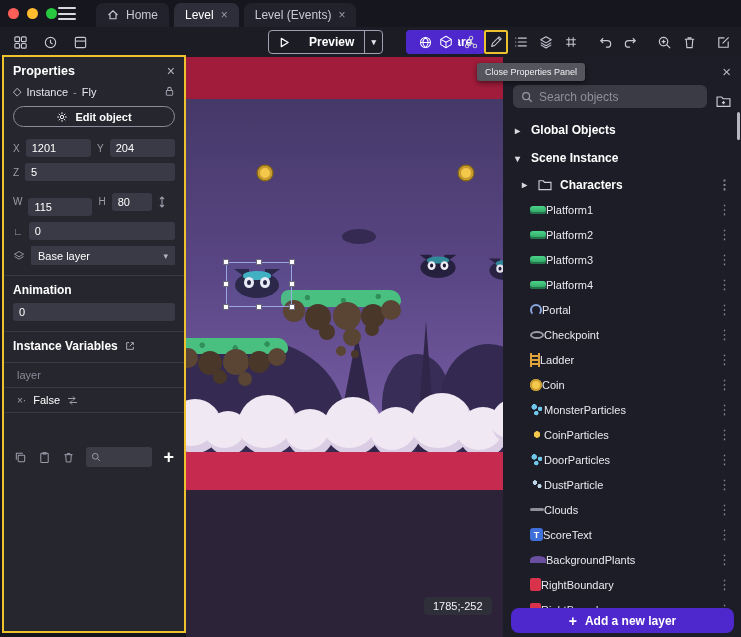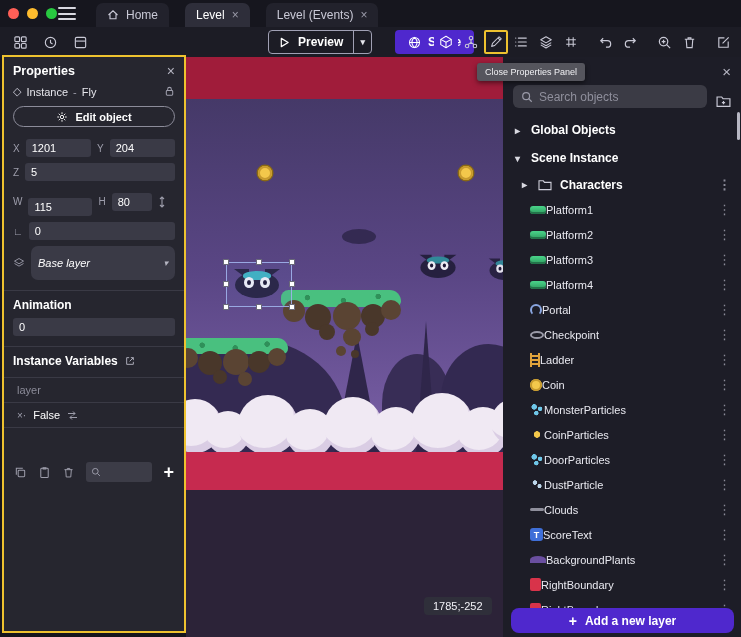--- a/index.html
+++ b/index.html
@@ -7,32 +7,32 @@
   body { font-family:"Liberation Sans", sans-serif; background:#15151d; overflow:hidden; color:#e6e6ec; }
   .app { position:relative; width:741px; height:637px; background:#15151d; }
 
   
   .titlebar { position:absolute; top:0; left:0; right:0; height:27px; background:#16161e; }
   .traffic { position:absolute; left:8px; top:8px; display:flex; gap:8px; }
   .dot { width:11px; height:11px; border-radius:50%; }
   .dot.r { background:#ff5f57; } .dot.y { background:#febc2e; } .dot.g { background:#28c840; }
   .menu-btn { position:absolute; left:58px; top:7px; width:18px; height:13px; display:flex; flex-direction:column; justify-content:space-between; cursor:pointer; }
   .menu-btn span { height:2px; background:#d8d8e0; border-radius:1px; }
-  .tabs { position:absolute; left:96px; bottom:0; display:flex; gap:16px; align-items:flex-end; }
+  .tabs { position:absolute; left:96px; bottom:0; display:flex; gap:5px; align-items:flex-end; }
   .tab { height:24px; display:flex; align-items:center; gap:7px; padding:0 11px; background:#22222c; border-radius:7px 7px 0 0; font-size:12px; color:#c9c9d6; cursor:pointer; }
   .tab.active { background:#2e2e3a; color:#ffffff; }
   .tab-close { font-size:12px; color:#9a9aa8; line-height:1; }
 
   
   .toolbar { position:absolute; top:27px; left:0; right:0; height:30px; background:#1c1c25; }
   .tb-left { position:absolute; left:8px; top:3px; display:flex; gap:6px; }
   .tb-icon { width:24px; height:24px; display:flex; align-items:center; justify-content:center; color:#c9c9d6; border-radius:4px; cursor:pointer; }
   .tb-center { position:absolute; left:268px; top:3px; display:flex; gap:23px; }
   .preview-btn { display:flex; align-items:center; height:24px; border:1px solid #a0a0b4; border-radius:4px; color:#fff; font-size:12px; font-weight:bold; cursor:pointer; }
-  .pv-main { display:flex; align-items:center; gap:8px; padding:0 10px; }
+  .pv-main { display:flex; align-items:center; gap:19px; padding:0 10px; }
   .pv-div { width:1px; align-self:stretch; background:#a0a0b4; }
   .pv-caret { padding:0 6px; font-size:9px; color:#e6e6ec; }
   .share-btn { display:flex; align-items:center; gap:7px; height:24px; padding:0 13px; background:#4f28cd; border-radius:4px; font-size:12px; font-weight:bold; color:#fff; cursor:pointer; }
   .tb-right { position:absolute; right:6px; top:3px; display:flex; gap:1px; align-items:center; }
   .tb-icon.sel-purple { background:#4f28cd; color:#fff; }
   .tb-icon.sel-yellow { border:2px solid #eec22f; border-radius:2px; }
   .gap-l { margin-left:9px; }
 
   
   .props { position:absolute; left:2px; top:55px; width:184px; height:578px; background:#26262f; border:2px solid #eec22f; z-index:20; font-size:11px; display:flex; flex-direction:column; }
@@ -42,21 +42,21 @@
   .inst-row { display:flex; align-items:center; gap:5px; padding:2px 9px 7px; color:#e6e6ec; }
   .inst-sep { color:#9d9dab; }
   .inst-lock { margin-left:auto; color:#a0a0ae; display:flex; }
   .edit-btn { margin:1px 9px 9px; height:21px; border:1px solid #8c8c9a; border-radius:12px; background:transparent; display:flex; align-items:center; justify-content:center; gap:7px; font-weight:bold; font-size:11px; color:#fff; cursor:pointer; font-family:inherit; }
   .frow { display:flex; align-items:center; gap:6px; padding:3px 9px; }
   .flabel { color:#9d9dab; font-size:10px; flex:0 0 auto; }
   .fld { background:#3a3a46; border:none; border-radius:3px; height:18px; color:#fff; font-size:11px; padding:0 6px; min-width:0; font-family:inherit; outline:none; }
   .fld.grow { flex:1; }
   .fld.w52 { width:64px;margin-top:11px; } .fld.w40 { width:40px; }
   .aspect-ic { color:#9d9dab; display:flex; }
-  .sel-box { flex:1; background:#3a3a46; border-radius:7px; height:34px; display:flex; align-items:center; padding:0 7px; color:#fff; cursor:pointer;font-style:italic; }
+  .sel-box { flex:1; background:#3a3a46; border-radius:1px; height:19px; display:flex; align-items:center; padding:0 7px; color:#fff; cursor:pointer; }
   .sel-box .caret { margin-left:auto; font-size:9px; color:#b5b5c2; }
   .divider { height:1px; background:#3a3a45; margin:7px 0 5px; }
   .section-title { font-weight:bold; font-size:12px; color:#fff; padding:2px 9px 6px; display:flex; align-items:center; gap:7px; }
   .var-rows { margin-top:3px; }
   .var-row { display:flex; align-items:center; gap:7px; padding:6px 13px; border-bottom:1px solid #3a3a45; }
   .var-row:first-child { border-top:1px solid #3a3a45; }
   .var-name { color:#8b8b98; }
   .var-type { color:#9d9dab; font-size:10px; }
   .var-val { color:#fff; }
   .swap-ic { display:flex; color:#9d9dab; }

